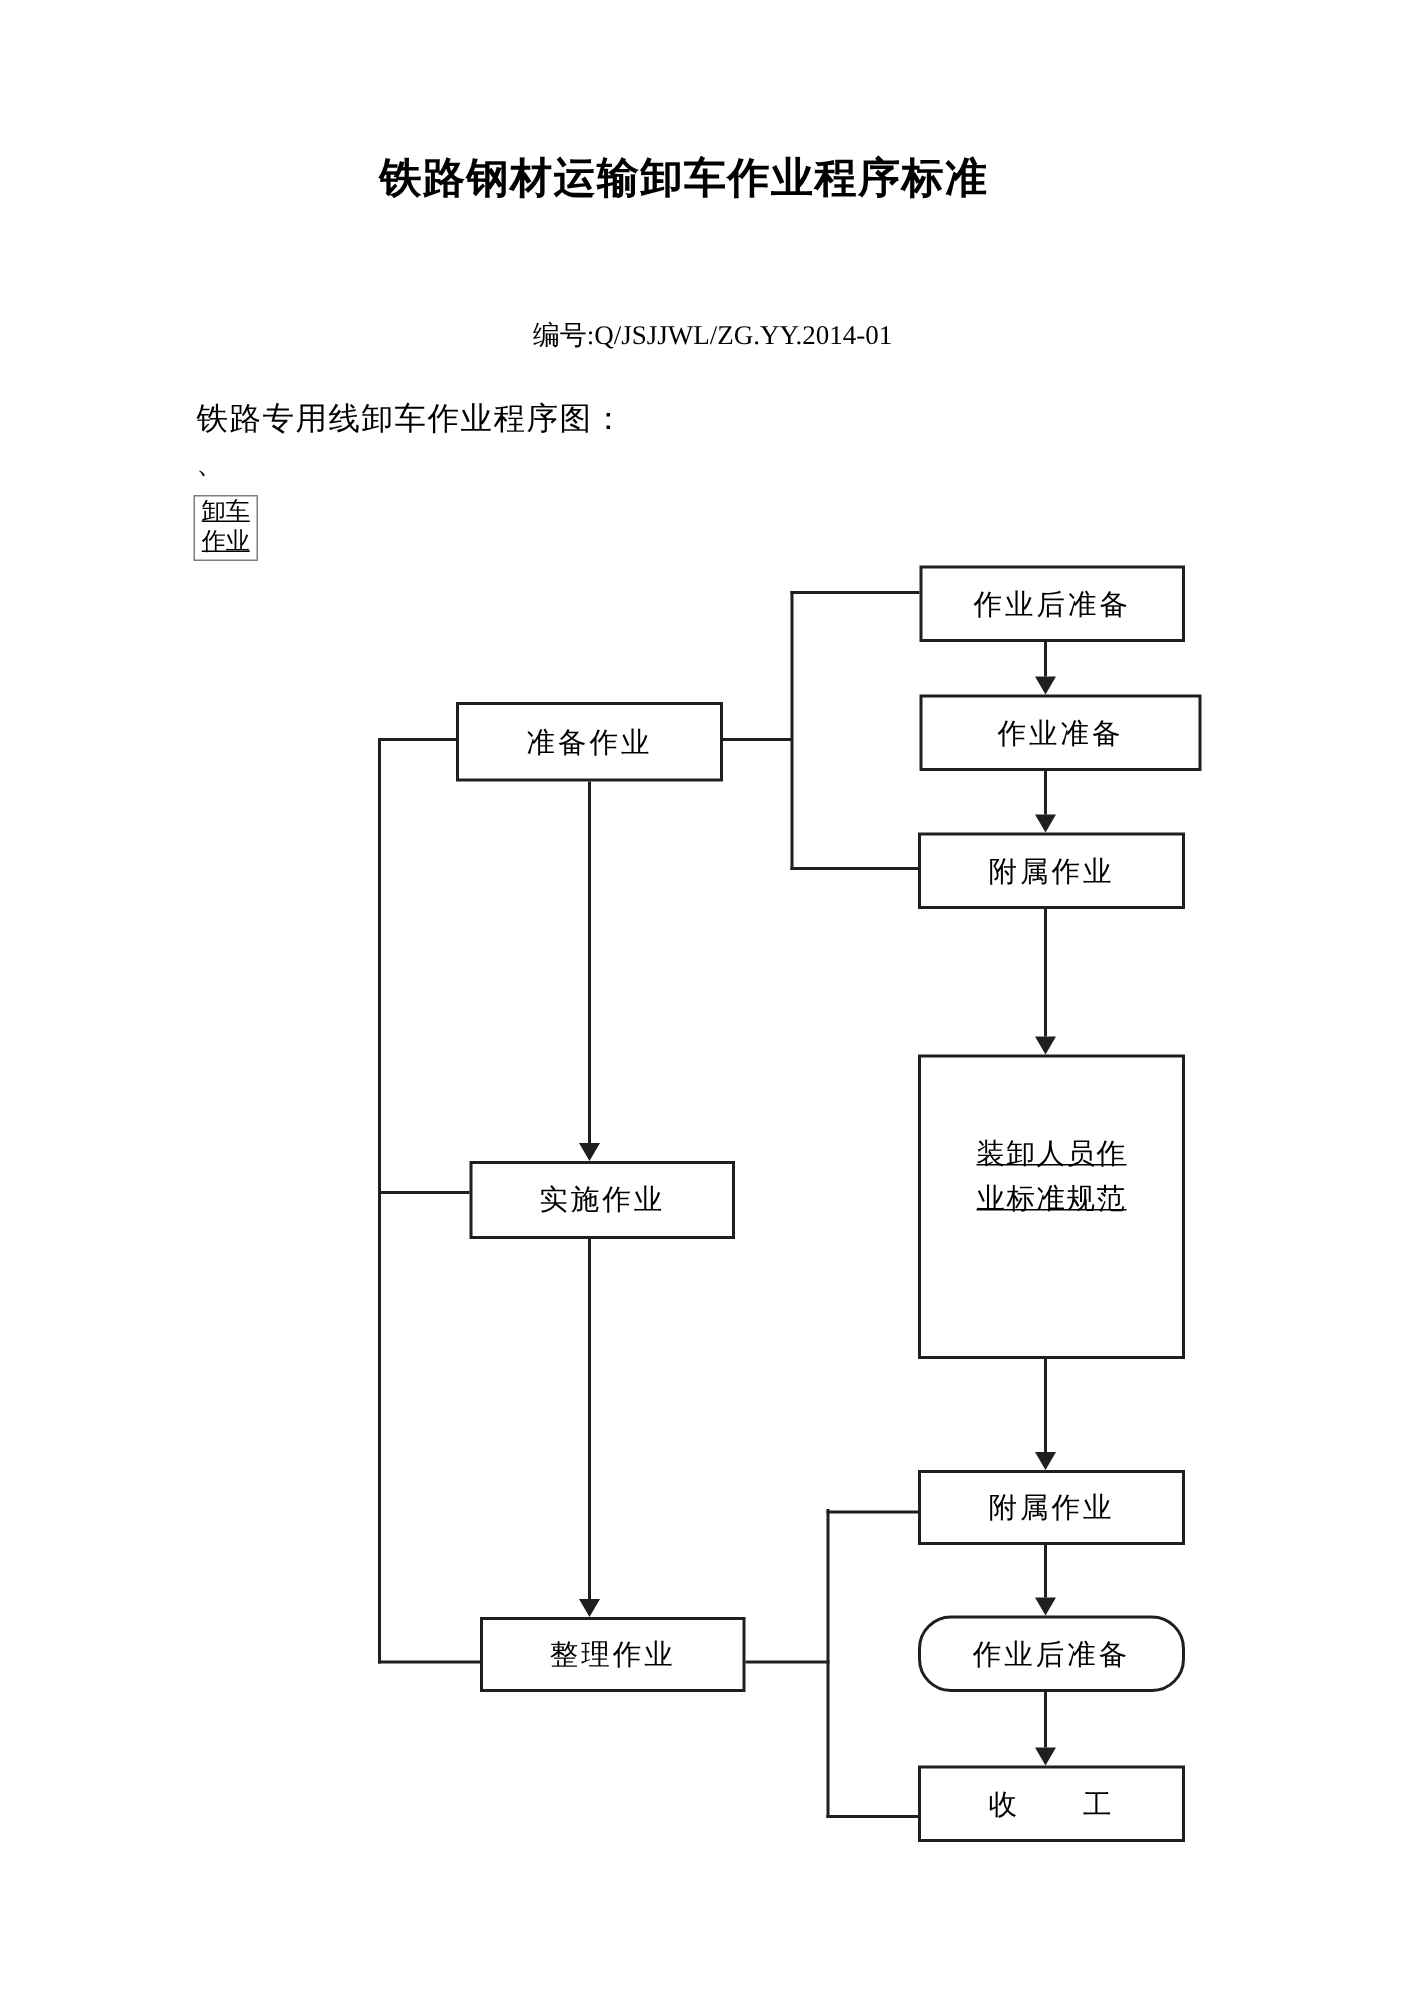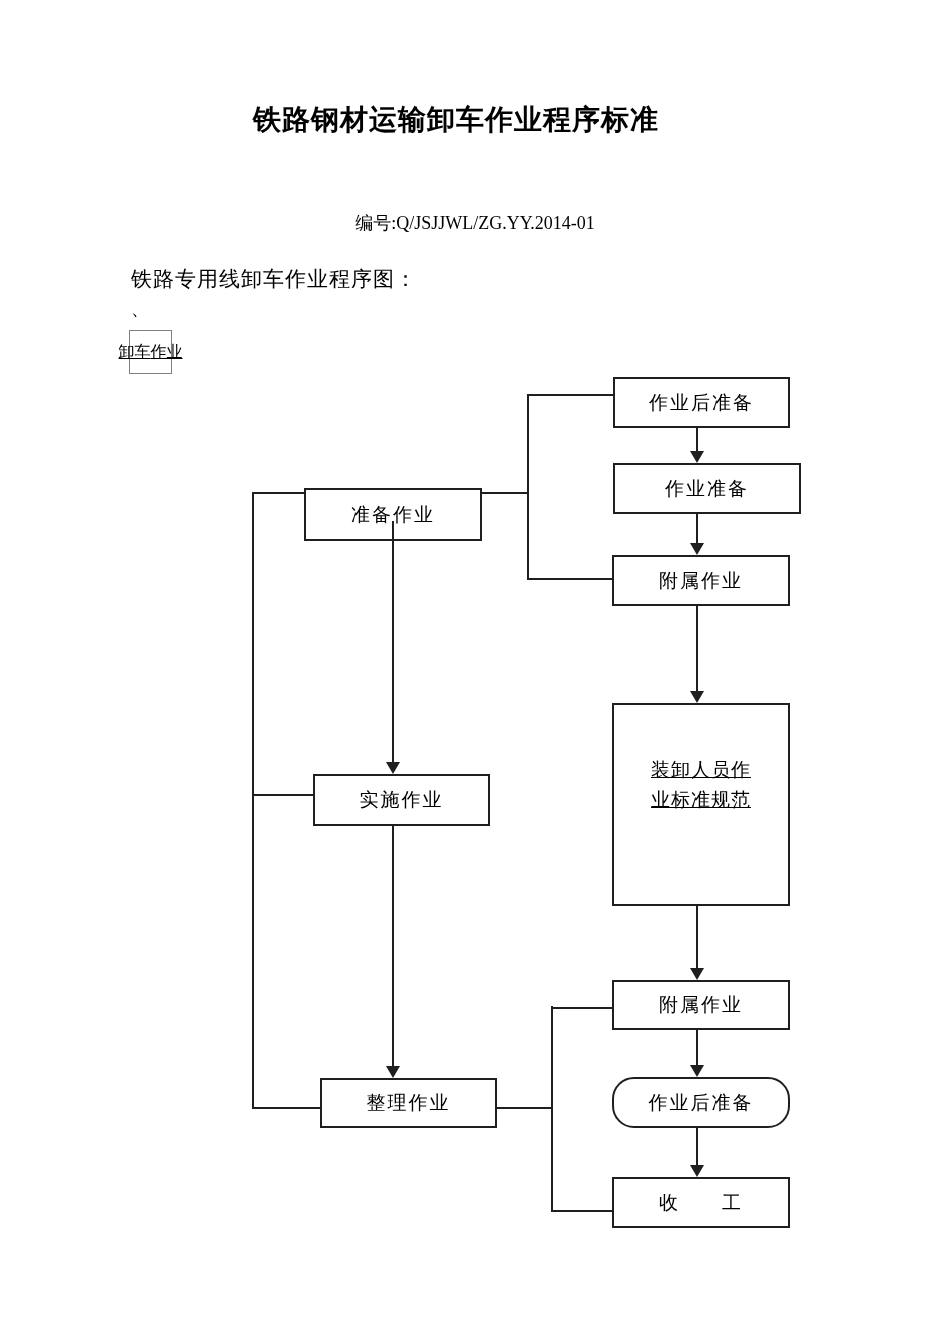--- a/index.html
+++ b/index.html
@@ -53,21 +53,21 @@
     font-size: 18px;
     line-height: 22px;
   }
   .corner-box {
     position: absolute;
     left: 129px; top: 330px;
     width: 43px; height: 44px;
     border: 1px solid #7f7f7f;
     box-sizing: border-box;
     display: flex;
-    flex-direction: row;
+    flex-direction: column;
     align-items: center;
     justify-content: center;
     font-size: 16px;
     line-height: 20px;
   }
   .corner-box span {
     text-decoration: underline;
     white-space: nowrap;
   }
   .fbox {
@@ -107,21 +107,21 @@
   <h1 class="doc-title">铁路钢材运输卸车作业程序标准</h1>
   <div class="doc-number">编号:Q/JSJJWL/ZG.YY.2014-01</div>
   <div class="section-heading">铁路专用线卸车作业程序图：</div>
   <div class="stray-mark">、</div>
 
   <div class="corner-box">
     <span>卸车</span>
     <span>作业</span>
   </div>
 
-  <div class="fbox" style="left:304px; top:488px; width:178px; height:53px;">
+  <div class="fbox" style="left:304px; top:468px; width:178px; height:53px;">
     <span>准备作业</span>
   </div>
   <div class="fbox" style="left:313px; top:774px; width:177px; height:52px;">
     <span>实施作业</span>
   </div>
   <div class="fbox" style="left:320px; top:1078px; width:177px; height:50px;">
     <span>整理作业</span>
   </div>
 
   <div class="fbox" style="left:613px; top:377px; width:177px; height:51px;">

